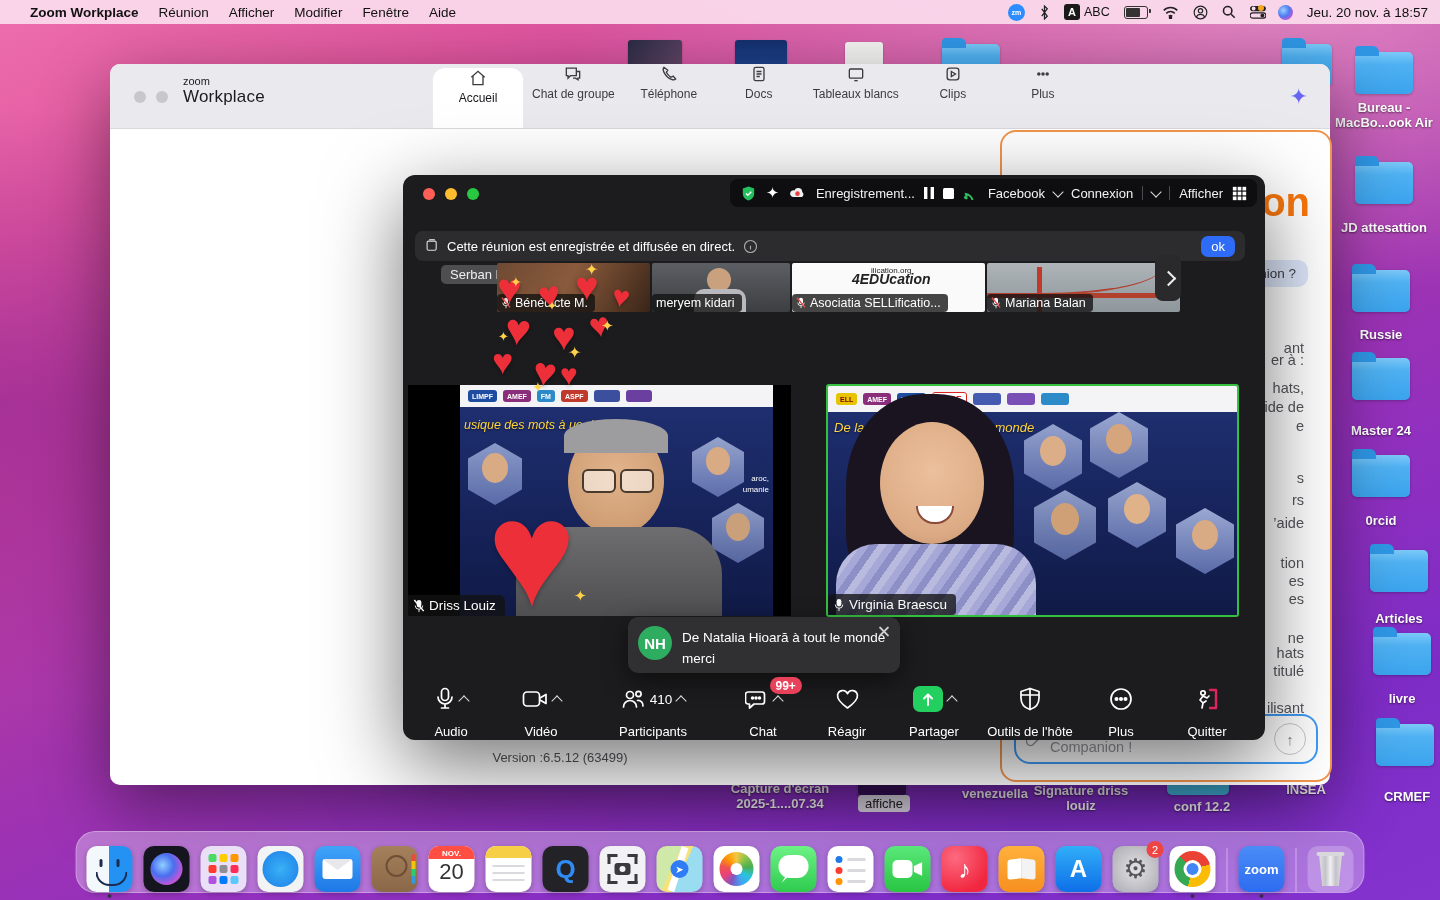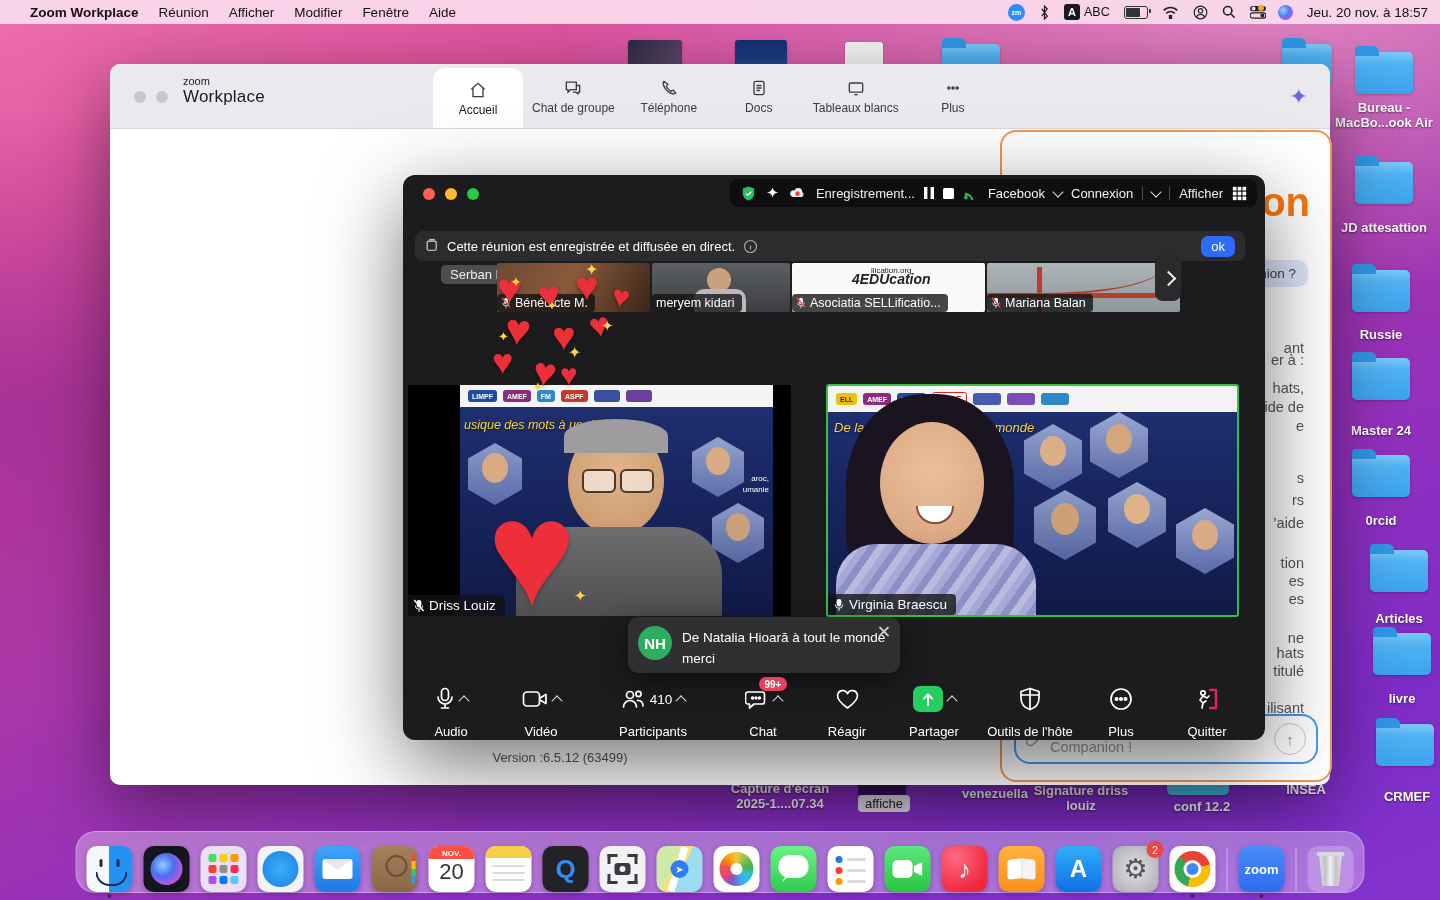--- a/index.html
+++ b/index.html
@@ -35,21 +35,21 @@
   .ccdot{width:6px;height:6px;border-radius:50%;background:#f5a623;margin-left:-8px;margin-top:-8px}
   
   #wp{position:absolute;left:110px;top:64px;width:1220px;height:721px;border-radius:10px;
     background:#fff;box-shadow:0 22px 70px rgba(0,0,0,.45);z-index:20}
   #wp-head{position:absolute;left:0;top:0;right:0;height:64px;background:#e9e9ee;border-radius:10px 10px 0 0;
     border-bottom:1px solid #d8d8dd}
   .wdot{width:12px;height:12px;border-radius:50%;background:#c8c8cc;position:absolute;top:27px}
   .wp-logo{position:absolute;left:73px;top:12px;color:#1b1b1f;line-height:1.05}
   .wp-logo .t{font-size:11px}.wp-logo .b{font-size:17px;letter-spacing:.2px}
   .tabs{position:absolute;left:323px;top:0;height:64px;display:flex;align-items:stretch}
-  .tab{min-width:72px;padding:0 9px;display:flex;flex-direction:column;align-items:center;justify-content:center;
+  .tab{min-width:72px;padding:0 9px;display:flex;flex-direction:column;align-items:center;
     gap:3px;color:#3c3c40;font-size:12px}
   .tab svg{width:20px;height:20px;stroke:#3c3c40;fill:none;stroke-width:1.6}
   .tab.active{background:#fff;border-radius:12px 12px 0 0;color:#17171a;margin-top:4px}
   .sparkle{position:absolute;right:22px;top:20px;font-size:22px;
     background:linear-gradient(135deg,#4a7df5,#8a4af0);-webkit-background-clip:text;background-clip:text;color:transparent}
   
   #aipanel{position:absolute;left:890px;top:66px;width:328px;height:648px;border:2px solid #f2954c;border-radius:16px;background:#fff}
   .ai-title{position:absolute;right:20px;top:48px;font-size:40px;font-weight:bold;color:#f9760d}
   .ai-pill{position:absolute;right:22px;top:128px;background:#dde7fb;color:#3c3c46;font-size:13.5px;
     padding:6px 12px;border-radius:10px}
@@ -96,21 +96,21 @@
   .x{position:absolute;right:10px;top:8px;width:12px;height:12px}
   .x:before,.x:after{content:"";position:absolute;left:5px;top:0;width:2px;height:13px;background:#cfcfcf;border-radius:1px}
   .x:before{transform:rotate(45deg)}.x:after{transform:rotate(-45deg)}
   
   #mtbar{position:absolute;left:0;right:0;bottom:0;height:63px;border-radius:0 0 12px 12px}
   .tb{position:absolute;top:8px;display:flex;flex-direction:column;align-items:center;width:92px;margin-left:-46px}
   .tb-ic{height:28px;display:flex;align-items:center;justify-content:center;gap:5px}
   .tb-lb{font-size:13px;color:#fff;margin-top:11px;white-space:nowrap}
   .tb svg{stroke:#fff;fill:none;stroke-width:1.7;stroke-linecap:round;stroke-linejoin:round}
   .chev-u{width:7px;height:7px;border-left:1.7px solid #ddd;border-top:1.7px solid #ddd;transform:rotate(45deg);margin-top:4px}
-  .badge99{position:absolute;top:-8px;left:14px;background:#e8415a;color:#fff;font-size:10px;font-weight:bold;
+  .badge99{position:absolute;top:-8px;left:25px;background:#e8415a;color:#fff;font-size:12px;font-weight:bold;
     border-radius:9px;padding:1.5px 6px}
   .sharebox{width:30px;height:26px;background:#23d05f;border-radius:7px;display:flex;align-items:center;justify-content:center}
   
   .heart{position:absolute;color:#ed2f3a;text-shadow:0 2px 4px rgba(0,0,0,.3);z-index:42;line-height:1}
   .spark{position:absolute;color:#ffd24a;z-index:43;line-height:1}
   
   #dock{position:absolute;left:50%;bottom:7px;transform:translateX(-50%);height:60px;z-index:55;
     background:rgba(235,215,250,.40);border:1px solid rgba(255,255,255,.30);border-radius:20px;
     display:flex;align-items:flex-end;gap:11px;padding:0 10px}
   .di{width:46px;height:46px;border-radius:10.5px;position:relative;flex:none;box-shadow:0 2px 5px rgba(0,0,0,.22)}
@@ -201,20 +201,27 @@
             <path d="M9 9 H15 M9 12 H15 M9 15 H13"></path>
           </svg>
         <span>Docs</span>
         </div>
       <div class="tab">
         <svg viewBox="0 0 24 24">
             <rect x="4" y="6" width="16" height="11" rx="1.5"></rect>
             <path d="M10 20 H14"></path>
           </svg>
         <span>Tableaux blancs</span>
+        </div>
+      <div class="tab">
+        <svg viewBox="0 0 24 24">
+            <rect x="5" y="5" width="14" height="14" rx="3"></rect>
+            <path d="M10 9 L15 12 L10 15 Z"></path>
+          </svg>
+        <span>Clips</span>
         </div>
       <div class="tab">
         <svg viewBox="0 0 24 24">
             <circle cx="7" cy="12" r="1.3" fill="#3c3c40"></circle>
             <circle cx="12" cy="12" r="1.3" fill="#3c3c40"></circle>
             <circle cx="17" cy="12" r="1.3" fill="#3c3c40"></circle>
           </svg>
         <span>Plus</span>
         </div>
     </div>

